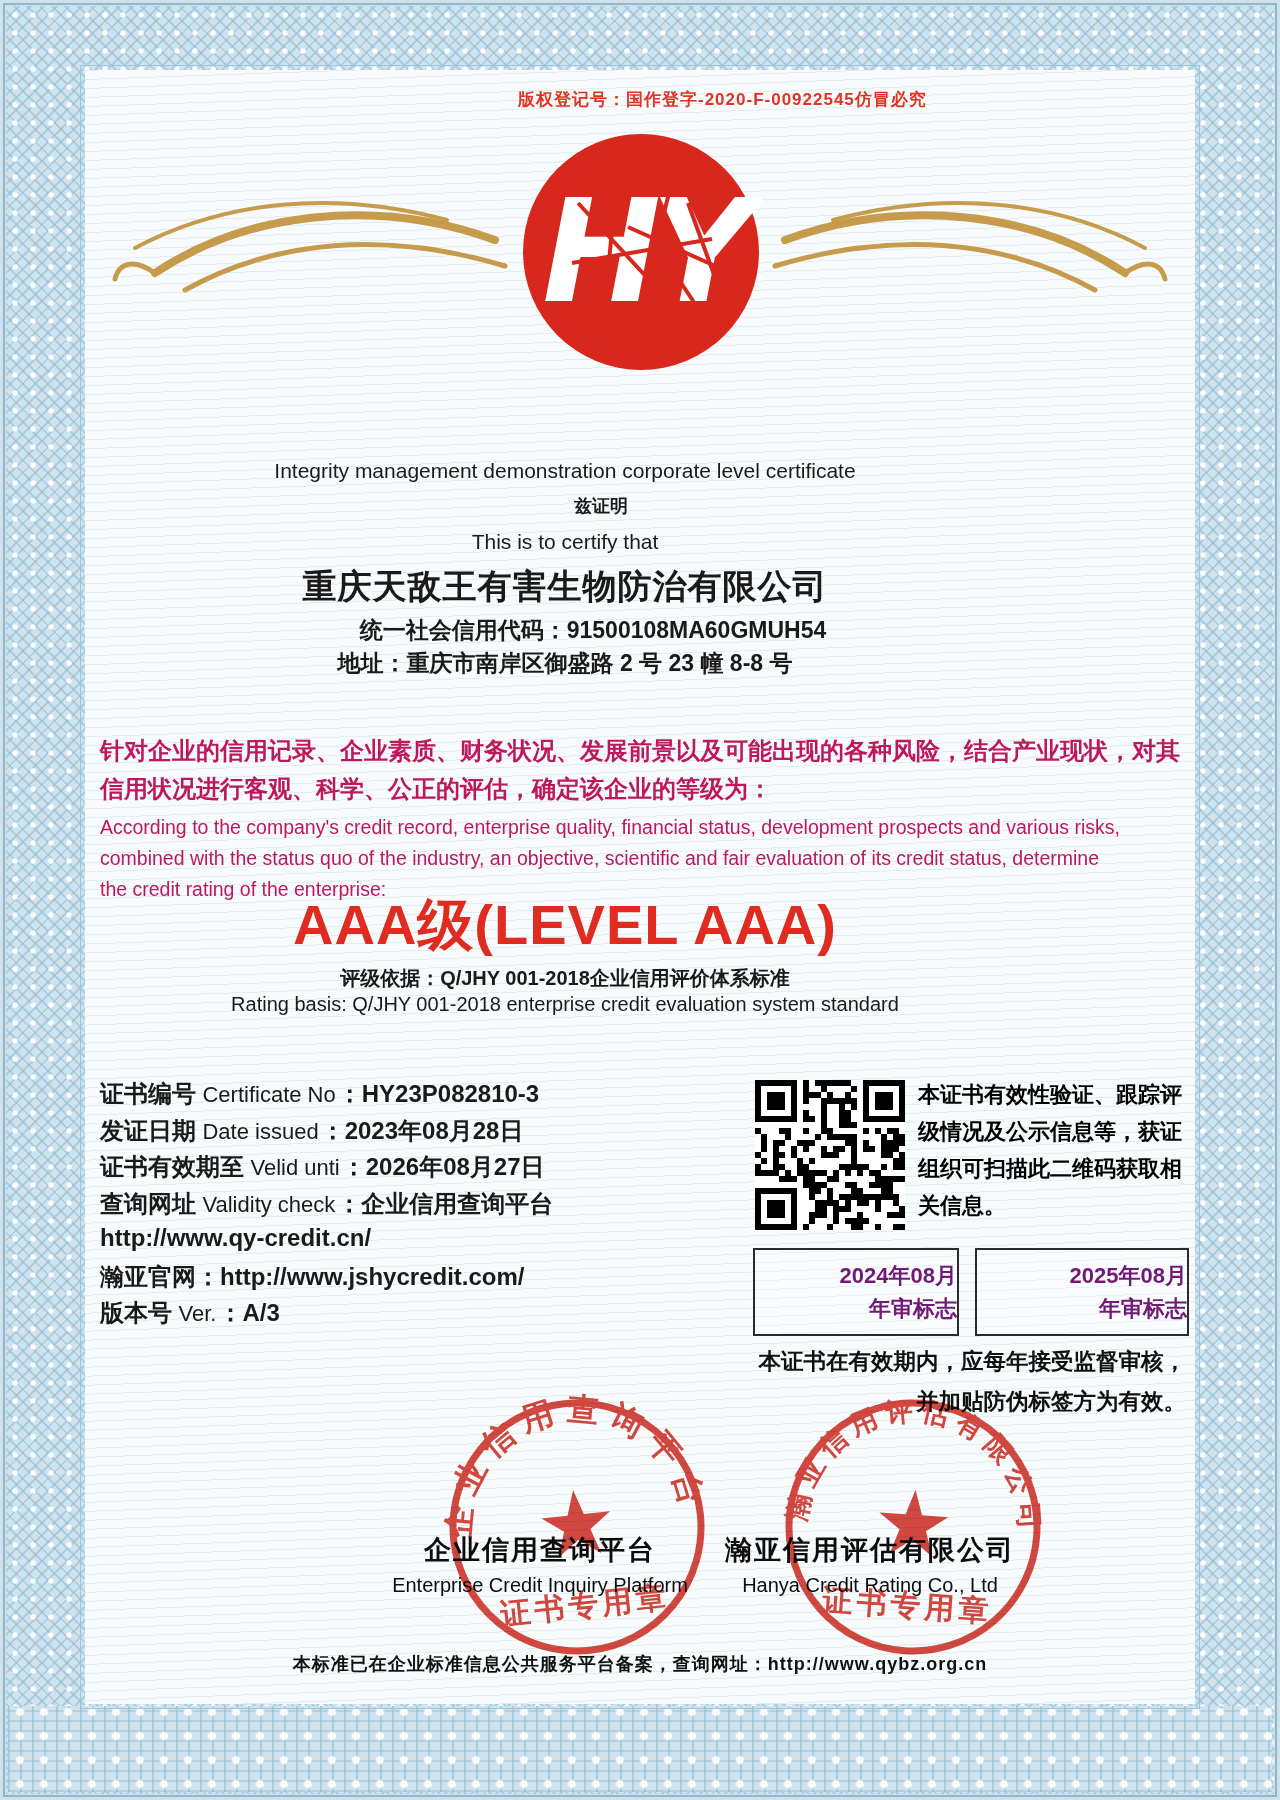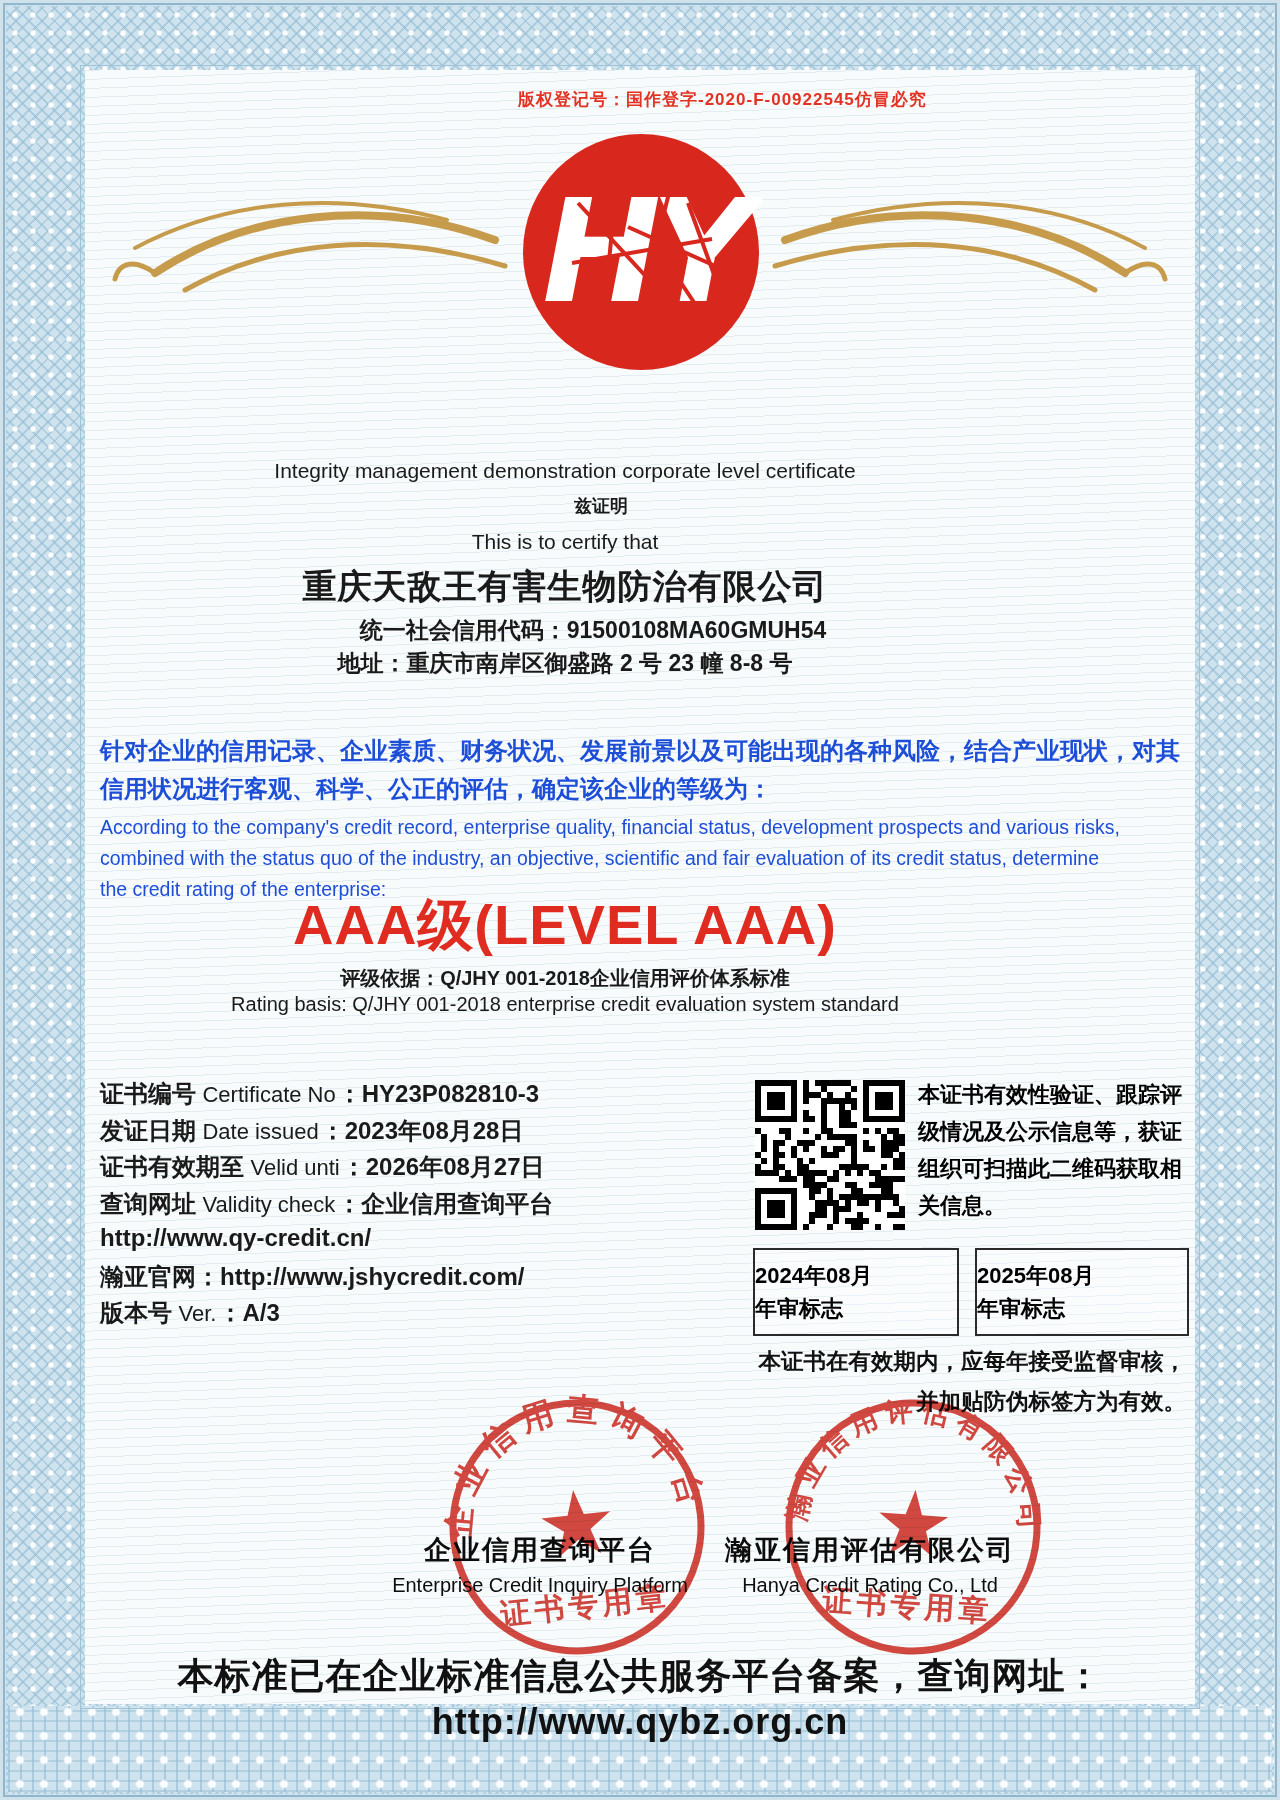--- a/index.html
+++ b/index.html
@@ -32,54 +32,54 @@
   .flourish{position:absolute;left:75px;top:178px;}
 
   .title-zh{top:368px;font-size:46px;font-weight:700;letter-spacing:3px;}
   .title-en{top:431px;font-size:21px;font-weight:500;margin-top:28px;}
   .certify-zh{top:494px;font-size:18px;font-weight:600;padding-left:36px;}
   .certify-en{top:530px;font-size:21px;}
   .company{top:564px;font-size:34px;font-weight:800;letter-spacing:1px;}
   .credit-code{top:615px;font-size:23px;font-weight:600;padding-left:28px;}
   .address{top:648px;font-size:23px;font-weight:600;}
 
-  .para{position:absolute;left:100px;width:1080px;color:#1d4ed8;}
+  .para{position:absolute;left:100px;width:1080px;color:#be185d;}
   .para-zh{top:732px;font-size:24px;line-height:38px;font-weight:600;}
   .para-en{top:812px;width:1030px;font-size:19.5px;line-height:31px;font-weight:500;}
 
   .rating{top:888px;font-size:56px;font-weight:700;color:#e02b20;letter-spacing:1px;}
   .basis-zh{top:965px;font-size:20px;font-weight:600;}
   .basis-en{top:993px;font-size:20px;}
 
   .info{position:absolute;left:100px;top:1078px;color:#1a1a1a;}
   .info-line{height:36.5px;white-space:nowrap;}
   .ilzh{font-size:24px;font-weight:600;}
   .ilen{font-size:22px;font-weight:500;margin:17px 2px;}
   .ilsep{font-size:24px;font-weight:600;}
   .ilval{font-size:24px;font-weight:600;}
 
   .qr{position:absolute;left:755px;top:1080px;background:#fff;}
   .qr-caption{position:absolute;left:918px;top:1076px;width:272px;font-size:22px;line-height:37px;font-weight:600;color:#000000;}
-  .audit-box{position:absolute;top:1248px;height:84px;border:2px solid #2b2b2b;display:flex;flex-direction:column;align-items:flex-start;justify-content:center;font-size:22px;line-height:33px;color:#000000;font-weight:600;background:rgba(255,255,255,.25);}
+  .audit-box{position:absolute;top:1248px;height:84px;border:2px solid #2b2b2b;display:flex;flex-direction:column;align-items:flex-end;justify-content:center;font-size:22px;line-height:33px;color:#701a75;font-weight:600;background:rgba(255,255,255,.25);}
   .audit-1{left:753px;width:202px;}
   .audit-2{left:975px;width:210px;}
   .note{position:absolute;left:600px;width:586px;text-align:right;font-size:22.5px;font-weight:600;color:#111;}
   .note1{top:1346px;}
   .note2{top:1386px;}
 
   .org{position:absolute;text-align:center;color:#0d0d0d;}
   .org-zh{font-size:27px;font-weight:700;letter-spacing:2px;}
   .org-en{font-size:20px;font-weight:500;margin-top:6px;}
   .org-left{left:380px;top:1532px;width:320px;}
   .org-right{left:705px;top:1532px;width:330px;}
   .seal{position:absolute;mix-blend-mode:multiply;}
   .seal-left{left:442px;top:1392px;transform:rotate(-6deg);}
   .seal-right{left:778px;top:1392px;transform:rotate(4deg);}
 
-  .footer{position:absolute;left:0;width:1280px;top:1652px;text-align:center;font-size:36px;font-weight:700;color:#111;letter-spacing:1px;}
+  .footer{position:absolute;left:0;width:1280px;top:1652px;text-align:center;font-size:18px;font-weight:700;color:#111;letter-spacing:1px;}
 </style>
 </head>
 <body>
 
 <div class="page">
   <div class="band"></div>
   <div class="paper"></div>
   <div class="band-bottom"></div>
   <div class="frame-outer"></div>
   <div class="frame-inner"></div>

